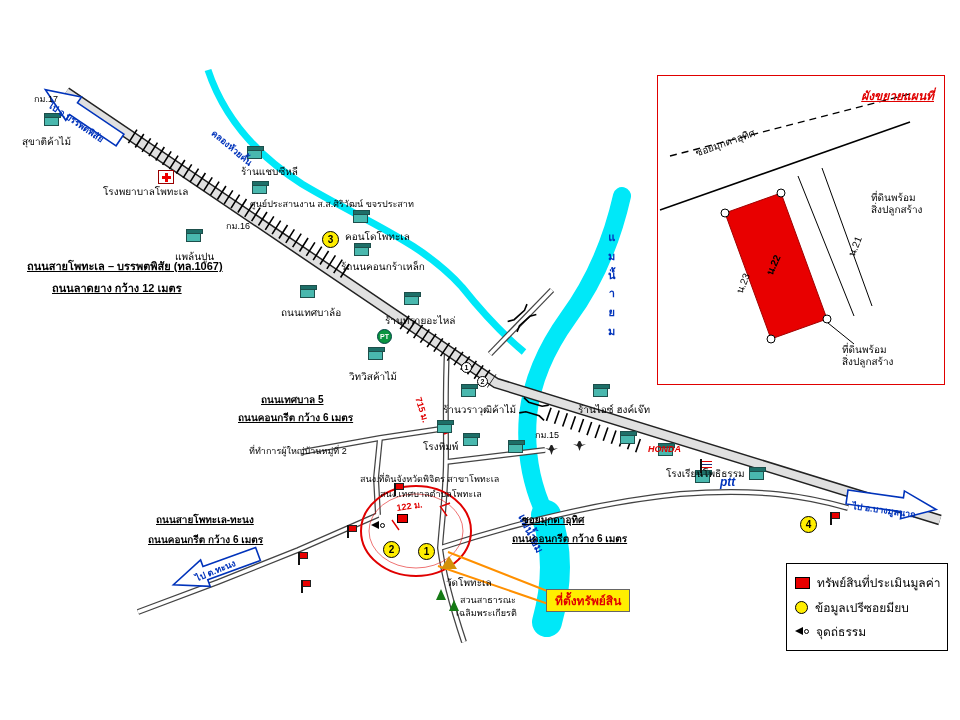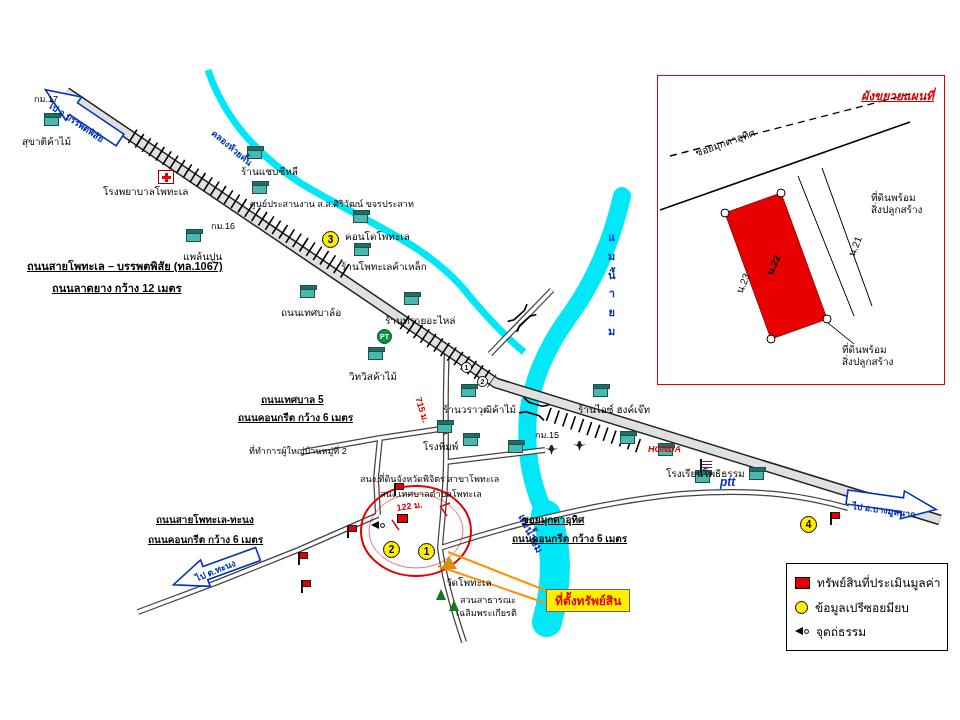--- a/index.html
+++ b/index.html
@@ -105,24 +105,24 @@
 
     <path d="M444,434 l8,-3 M442,506 l8,-3 M392,520 l7,10 M440,506 l7,10" stroke="#e00000" stroke-width="1.4" fill="none"></path>
   </svg>
 
   <div class="lbl blue b s9" style="left:52px;top:100px;transform:rotate(34deg)">ไป อ.บรรพตพิสัย</div>
   <div class="lbl s9" style="left:34px;top:94px">กม.17</div>
   <div class="lbl" style="left:22px;top:136px">สุขาติค้าไม้</div>
   <div class="lbl" style="left:103px;top:186px">โรงพยาบาลโพทะเล</div>
   <div class="lbl" style="left:241px;top:166px">ร้านแชบซีหลี</div>
   <div class="lbl s9" style="left:250px;top:199px">ศูนย์ประสานงาน ส.ส.ศิริวัฒน์ ขจรประสาท</div>
-  <div class="lbl s9" style="left:211px;top:221px">กม.16</div>
-  <div class="lbl" style="left:183px;top:251px">แพล้นปูน</div>
+  <div class="lbl s9" style="left:226px;top:221px">กม.16</div>
+  <div class="lbl" style="left:175px;top:251px">แพล้นปูน</div>
   <div class="lbl" style="left:345px;top:231px">คอนโดโพทะเล</div>
-  <div class="lbl" style="left:341px;top:261px">ร้านโพทะเลค้าเหล็ก</div>
+  <div class="lbl" style="left:341px;top:261px">ร้ถนนคอนกร้าเหล็ก</div>
   <div class="lbl b u s11" style="left:27px;top:260px">ถนนสายโพทะเล – บรรพตพิสัย (ทล.1067)</div>
   <div class="lbl b u s11" style="left:52px;top:282px">ถนนลาดยาง กว้าง 12 เมตร</div>
   <div class="lbl" style="left:281px;top:307px">ถนนเทศบาล้อ</div>
   <div class="lbl" style="left:385px;top:315px">ร้านทรายอะไหล่</div>
   <div class="lbl" style="left:349px;top:371px">วิทวิสค้าไม้</div>
   <div class="lbl blue s9 b" style="left:216px;top:128px;transform:rotate(40deg)">คลองห้วยคั้น</div>
   <div class="lbl blue b s11 vert" style="left:604px;top:228px">แม่น้ำยม</div>
   <div class="lbl blue b s11" style="left:527px;top:512px;transform:rotate(63deg)">แม่น้ำยม</div>
   <div class="lbl b u" style="left:261px;top:394px">ถนนเทศบาล 5</div>
   <div class="lbl b u" style="left:238px;top:412px">ถนนคอนกรีต กว้าง 6 เมตร</div>

